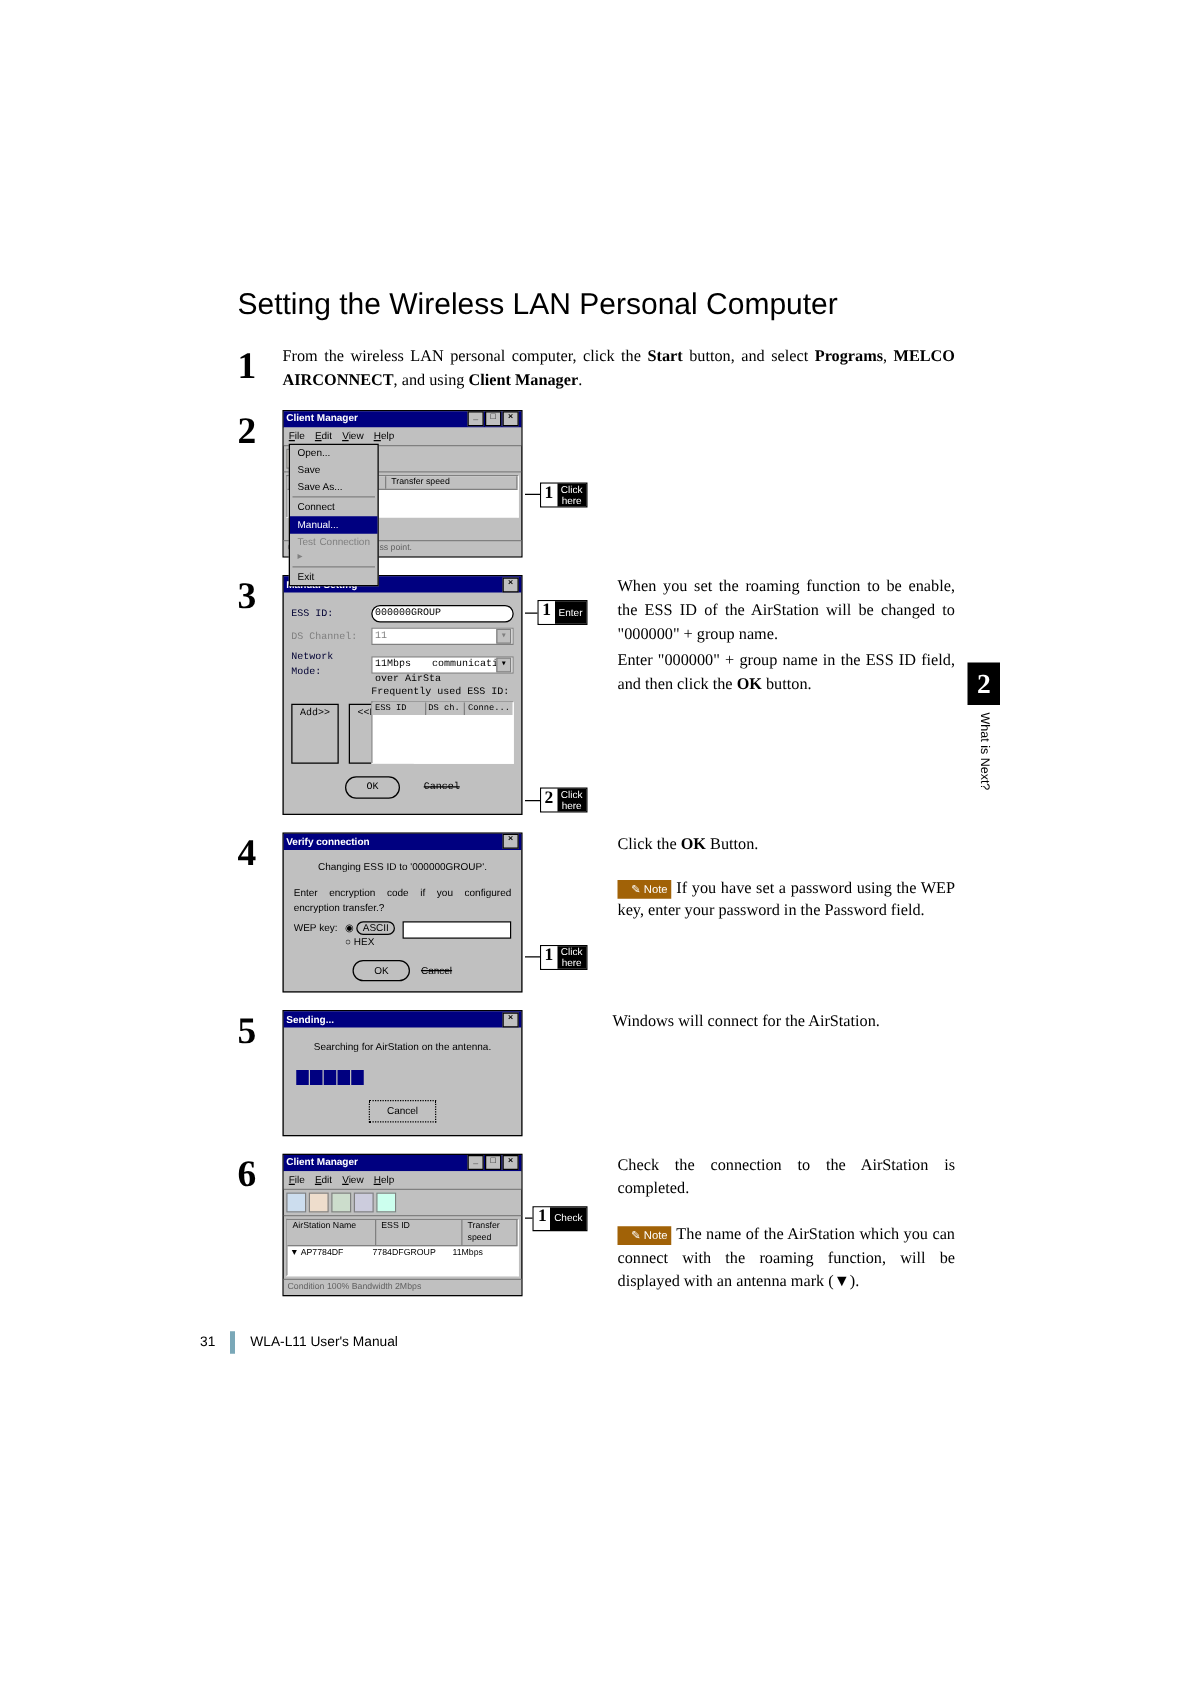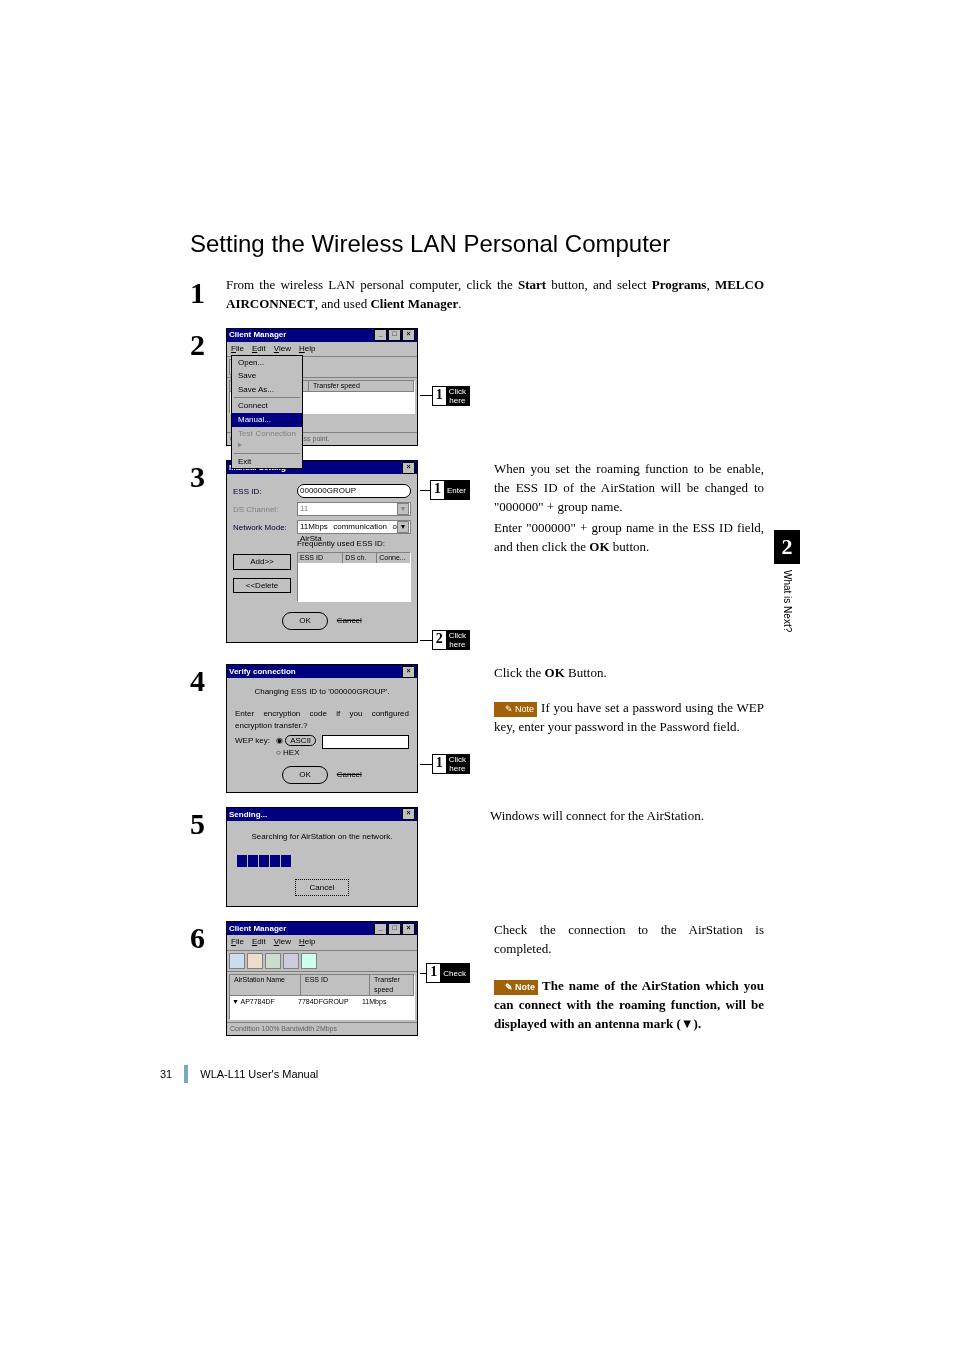--- a/index.html
+++ b/index.html
@@ -330,21 +330,21 @@
 </head>
 <body>
 
 <div class="page">
 
   <h1 class="section-title">Setting the Wireless LAN Personal Computer</h1>
 
   <div class="step">
     <div class="step-num">1</div>
     <div class="step-body">
-      <span>From the wireless LAN personal computer, click the </span><b>Start</b><span> button, and select </span><b>Programs</b><span>, </span><b>MELCO AIRCONNECT</b><span>, and used </span><b>Client Manager</b><span>.</span>
+      <span>From the wireless LAN personal computer, click the </span><b>Start</b><span> button, and select </span><b>Programs</b><span>, </span><b>MELCO AIRCONNECT</b><span>, and using </span><b>Client Manager</b><span>.</span>
     </div>
   </div>
 
   <div class="step">
     <div class="step-num">2</div>
     <div class="step-body">
       <div class="two-col">
 
         <div class="col-img">
           <div class="callout-row">
@@ -410,36 +410,36 @@
     <div class="step-body">
       <div class="two-col">
         <div class="col-img">
           <div class="callout-row">
             <div class="win" style="width:190px; padding-bottom:6px;">
               <div class="titlebar">
                 <span>Manual Setting</span>
                 <span class="spacer"></span>
                 <span class="sysbtn">×</span>
               </div>
-              <div style="padding:6px;">
+              <div style="padding:6px;font-family:Liberation Mono, monospace;">
                 <div class="field-row">
                   <label>ESS ID:</label>
                   <div class="txt oval">000000GROUP</div>
                 </div>
                 <div class="field-row">
                   <label class="gray">DS Channel:</label>
                   <div class="select" style="color:#808080;">11</div>
                 </div>
                 <div class="field-row">
                   <label>Network Mode:</label>
                   <div class="select">11Mbps communication over AirSta</div>
                 </div>
                 <div style="font-size:8px; margin:4px 0 2px 64px;">Frequently used ESS ID:</div>
                 <div style="display:flex; gap:6px;">
-                  <div style="width:58px; display:flex; flex-direction:column; gap:8px; margin-top:2px;">
+                  <div style="width:58px; display:flex; flex-direction:row; gap:8px; margin-top:2px;">
                     <span class="btn">Add&gt;&gt;</span>
                     <span class="btn">&lt;&lt;Delete</span>
                   </div>
                   <div class="sunken" style="flex:1; height:48px;">
                     <div style="display:flex; background:#c0c0c0; font-size:7px;">
                       <div style="flex:1.4; border-right:1px solid #808080; padding:0 2px;">ESS ID</div>
                       <div style="flex:1; border-right:1px solid #808080; padding:0 2px;">DS ch.</div>
                       <div style="flex:1; padding:0 2px;">Conne...</div>
                     </div>
                   </div>
@@ -541,21 +541,21 @@
     <div class="step-body">
       <div class="two-col">
         <div class="col-img">
           <div class="win" style="width:190px;">
             <div class="titlebar">
               <span>Sending...</span>
               <span class="spacer"></span>
               <span class="sysbtn">×</span>
             </div>
             <div style="padding:10px;">
-              <div style="text-align:center; font-size:8px;">Searching for AirStation on the network.</div>
+              <div style="text-align:center; font-size:8px;">Searching for AirStation on the antenna.</div>
               <div class="progress" style="margin:12px 0;">
                 <div class="seg"></div>
                   <div class="seg"></div>
                   <div class="seg"></div>
                   <div class="seg"></div>
                   <div class="seg"></div>
               </div>
               <div style="text-align:center;">
                 <span class="btn" style="border:1px dotted #000; padding:2px 14px;">Cancel</span>
               </div>
@@ -614,21 +614,21 @@
               <div class="line" style="width:10px;"></div>
               <div class="cap">
                 <div class="capnum">1</div>
                 <div class="captext">Check</div>
               </div>
             </div>
           </div>
         </div>
         <div class="col-text">
           <div>Check the connection to the AirStation is completed.</div>
-          <div style="margin-top:18px;font-weight:bold;">
+          <div style="margin-top:18px;">
             <span class="note-badge">✎ <span>Note</span></span><span>The name of the AirStation which you can connect with the roaming function, will be displayed with an antenna mark (</span><span class="antenna">▼</span><span>).</span>
           </div>
         </div>
       </div>
     </div>
   </div>
 
   <div class="chapter-tab">
     <div class="box">2</div>
     <div class="vtext">What is Next?</div>

